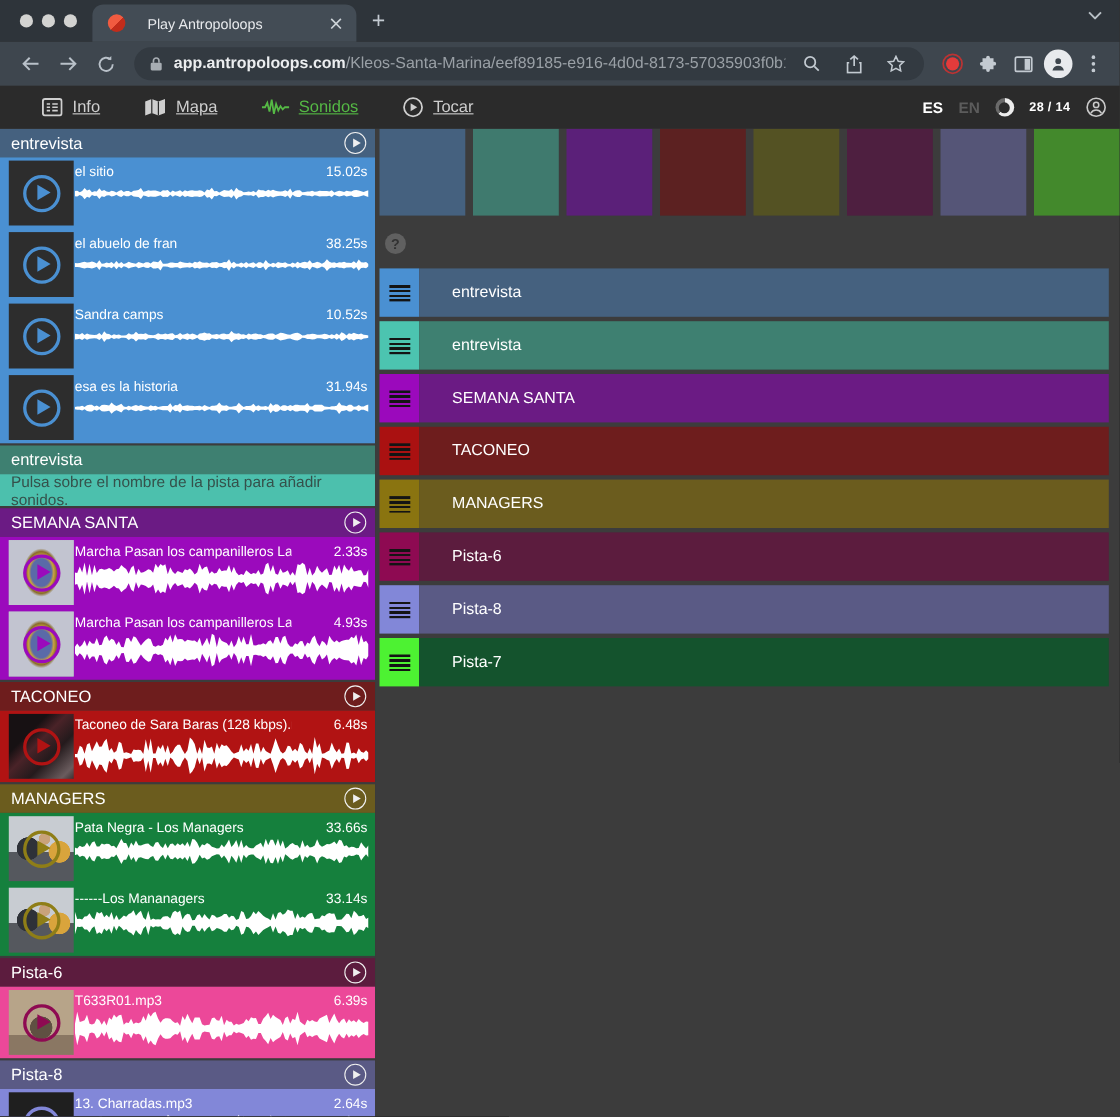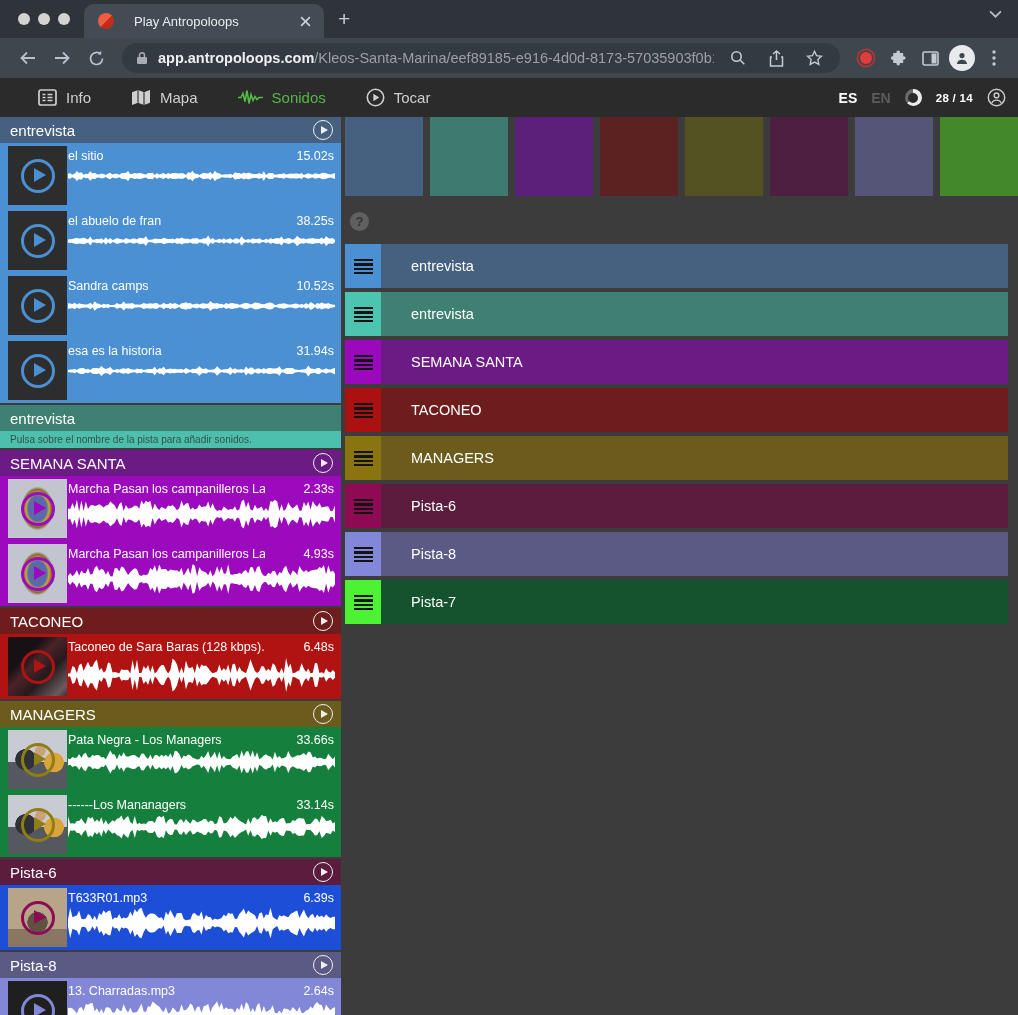--- a/index.html
+++ b/index.html
@@ -36,39 +36,39 @@
       radial-gradient(circle at 3% 85%, #20301f 0 16%, rgba(0,0,0,0) 17%),
       radial-gradient(circle at 72% 28%, #b59a80 0 9%, rgba(0,0,0,0) 10%),
       radial-gradient(circle at 86% 72%, #a28a72 0 11%, rgba(0,0,0,0) 12%),
       radial-gradient(circle at 56% 82%, #97816b 0 14%, rgba(0,0,0,0) 15%),
       radial-gradient(circle at 40% 20%, #7d8a79 0 8%, rgba(0,0,0,0) 9%),
       linear-gradient(100deg, #39493b 0 9%, #6e6957 9% 28%, #8c8170 28% 54%, #9a8a76 54% 74%, #84735d 74% 100%);
   }
   .project-strip svg.geo { position:absolute; inset:0; }
   .crumb { position:absolute; left:8px; top:0; height:39px; display:flex; align-items:center; gap:7px; color:#fff; font-size:15px; font-weight:600; text-shadow:0 1px 3px rgba(0,0,0,.8); white-space:nowrap; }
   .appnav { display:flex; align-items:center; gap:0; margin-left:18px; }
-  .appnav .navitem { display:flex; align-items:center; gap:9px; color:#cfcfcf; font-size:15px; padding:0 20px; height:39px; cursor:pointer; }
+  .appnav .navitem { display:flex; align-items:center; gap:9px; color:#cfcfcf; font-size:15px; padding:0 20px; height:39px; cursor:pointer;text-decoration:underline; }
   .appbar-right { margin-left:auto; display:flex; align-items:center; gap:14px; padding-right:12px; }
   .lang { font-size:14px; font-weight:600; cursor:pointer; }
   .lang.on { color:#fff; }
   .lang.off { color:#5c5c5c; }
   .spinner { width:17px; height:17px; border-radius:50%; background:conic-gradient(#ececec 0 225deg, #6a6a6a 225deg 360deg); position:relative; }
   .spinner::after { content:""; position:absolute; inset:3.5px; border-radius:50%; background:#2b2b2b; }
   .counter { color:#fff; font-size:11.5px; font-weight:600; letter-spacing:.3px; }
 
   
   .main { display:flex; height:898px; }
   .sidebar { width:341px; flex:none; background:#3c3c3c; overflow:hidden; }
   .section { margin-bottom:2px; }
   .sec-header { height:26px; display:flex; align-items:center; padding:0 8px 0 10px; color:#fff; font-size:15px; position:relative; cursor:pointer; }
   .sec-title { flex:1; white-space:nowrap; overflow:hidden; }
   .playcirc { width:20px; height:20px; border:1.6px solid #efefef; border-radius:50%; position:relative; flex:none; cursor:pointer; }
   .playcirc::after { content:""; position:absolute; left:6.5px; top:4.5px; border-left:7px solid #efefef; border-top:4.5px solid transparent; border-bottom:4.5px solid transparent; }
   .sec-body { position:relative; }
-  .sec-msg { height:17px; display:flex; align-items:center; padding:0 10px; font-size:10px; color:#35514b;text-align:center; }
+  .sec-msg { height:29px; display:flex; align-items:center; padding:0 10px; font-size:14px; color:#35514b; }
   .clip { position:relative; height:65px; cursor:pointer; }
   .thumb { position:absolute; left:8px; top:3px; width:59px; height:59px; background:#2d2d2d; }
   .thumb .pc { position:absolute; left:50%; top:50%; width:34px; height:34px; margin:-17px 0 0 -17px; border:3.5px solid currentColor; border-radius:50%; }
   .thumb .pc::after { content:""; position:absolute; left:10px; top:6px; border-left:12px solid currentColor; border-top:7.5px solid transparent; border-bottom:7.5px solid transparent; }
   .thumb.t-virgen { background:radial-gradient(ellipse 46% 62% at 50% 50%, #5a6aa8 0 34%, #c9a23e 42%, #8a6d2a 52%, #c2c4d0 60%), linear-gradient(#aeb2c4,#8d93ac); }
   .thumb.t-taconeo { background:linear-gradient(135deg,#171113 0 30%,#4a2328 45%,#241a1c 65%,#6a5c5e 90%,#3a3032 100%); }
   .thumb.t-band { background:radial-gradient(circle at 78% 55%, #d9a43c 0 17%, rgba(0,0,0,0) 18%), radial-gradient(circle at 30% 50%, #2e3138 0 20%, rgba(0,0,0,0) 21%), radial-gradient(circle at 55% 35%, #c9a27a 0 10%, rgba(0,0,0,0) 11%), linear-gradient(#c8ccd2 0 55%, #55585e 55% 100%); }
   .thumb.t-arch { background:radial-gradient(circle at 50% 58%, #5f5042 0 22%, rgba(0,0,0,0) 23%), linear-gradient(#b7a489 0 70%, #8a7763 70% 100%); }
   .thumb.t-dark2 { background:#1f1f1f; }
   .clip-name { position:absolute; left:68px; top:6px; right:76px; color:#fff; font-size:12.5px; white-space:nowrap; overflow:hidden; }
@@ -375,21 +375,21 @@
                 <path d="M0 2.3 L2.2 9.5 L4.5 9.2 L6.7 9.8 L8.9 7.1 L11.1 7.0 L13.4 4.2 L15.6 8.1 L17.8 9.9 L20.0 2.8 L22.3 4.5 L24.5 3.0 L26.7 7.9 L28.9 5.5 L31.2 8.0 L33.4 3.2 L35.6 10.3 L37.8 5.9 L40.1 10.4 L42.3 8.6 L44.5 6.2 L46.7 7.4 L49.0 4.8 L51.2 3.9 L53.4 1.6 L55.6 6.5 L57.9 3.7 L60.1 2.0 L62.3 8.0 L64.5 10.1 L66.8 2.0 L69.0 10.3 L71.2 8.9 L73.4 10.0 L75.7 9.6 L77.9 9.9 L80.1 7.4 L82.3 7.0 L84.5 6.9 L86.8 9.1 L89.0 3.5 L91.2 2.0 L93.5 3.6 L95.7 1.8 L97.9 9.8 L100.1 6.3 L102.4 4.7 L104.6 5.4 L106.8 10.5 L109.0 10.3 L111.3 6.1 L113.5 5.2 L115.7 8.7 L117.9 5.0 L120.2 7.8 L122.4 9.8 L124.6 5.5 L126.8 6.3 L129.1 8.4 L131.3 7.6 L133.5 6.7 L135.7 4.9 L138.0 5.0 L140.2 8.4 L142.4 6.4 L144.6 7.0 L146.8 10.3 L149.1 9.2 L151.3 2.2 L153.5 3.3 L155.8 9.5 L158.0 9.1 L160.2 6.7 L162.4 2.7 L164.7 5.2 L166.9 2.1 L169.1 4.2 L171.3 6.5 L173.6 8.0 L175.8 9.0 L178.0 10.5 L180.2 4.2 L182.5 9.8 L184.7 4.1 L186.9 3.2 L189.1 5.7 L191.3 4.3 L193.6 0.9 L195.8 1.9 L198.0 2.0 L200.3 9.4 L202.5 4.3 L204.7 8.5 L206.9 7.2 L209.2 8.3 L211.4 5.6 L213.6 4.3 L215.8 4.0 L218.1 9.6 L220.3 9.3 L222.5 8.9 L224.7 6.0 L227.0 7.0 L229.2 4.8 L231.4 4.0 L233.6 4.6 L235.9 4.4 L238.1 10.2 L240.3 10.1 L242.5 9.9 L244.8 7.4 L247.0 4.6 L249.2 4.9 L251.4 8.7 L253.7 2.0 L255.9 3.9 L258.1 6.9 L260.3 6.8 L262.6 5.7 L264.8 9.4 L267.0 8.1 L267.0 17.9 L264.8 16.6 L262.6 20.3 L260.3 19.2 L258.1 19.1 L255.9 22.1 L253.7 24.0 L251.4 17.3 L249.2 21.1 L247.0 21.4 L244.8 18.6 L242.5 16.1 L240.3 15.9 L238.1 15.8 L235.9 21.6 L233.6 21.4 L231.4 22.0 L229.2 21.2 L227.0 19.0 L224.7 20.0 L222.5 17.1 L220.3 16.7 L218.1 16.4 L215.8 22.0 L213.6 21.7 L211.4 20.4 L209.2 17.7 L206.9 18.8 L204.7 17.5 L202.5 21.7 L200.3 16.6 L198.0 24.0 L195.8 24.1 L193.6 25.1 L191.3 21.7 L189.1 20.3 L186.9 22.8 L184.7 21.9 L182.5 16.2 L180.2 21.8 L178.0 15.5 L175.8 17.0 L173.6 18.0 L171.3 19.5 L169.1 21.8 L166.9 23.9 L164.7 20.8 L162.4 23.3 L160.2 19.3 L158.0 16.9 L155.8 16.5 L153.5 22.7 L151.3 23.8 L149.1 16.8 L146.8 15.7 L144.6 19.0 L142.4 19.6 L140.2 17.6 L138.0 21.0 L135.7 21.1 L133.5 19.3 L131.3 18.4 L129.1 17.6 L126.8 19.7 L124.6 20.5 L122.4 16.2 L120.2 18.2 L117.9 21.0 L115.7 17.3 L113.5 20.8 L111.3 19.9 L109.0 15.7 L106.8 15.5 L104.6 20.6 L102.4 21.3 L100.1 19.7 L97.9 16.2 L95.7 24.2 L93.5 22.4 L91.2 24.0 L89.0 22.5 L86.8 16.9 L84.5 19.1 L82.3 19.0 L80.1 18.6 L77.9 16.1 L75.7 16.4 L73.4 16.0 L71.2 17.1 L69.0 15.7 L66.8 24.0 L64.5 15.9 L62.3 18.0 L60.1 24.0 L57.9 22.3 L55.6 19.5 L53.4 24.4 L51.2 22.1 L49.0 21.2 L46.7 18.6 L44.5 19.8 L42.3 17.4 L40.1 15.6 L37.8 20.1 L35.6 15.7 L33.4 22.8 L31.2 18.0 L28.9 20.5 L26.7 18.1 L24.5 23.0 L22.3 21.5 L20.0 23.2 L17.8 16.1 L15.6 17.9 L13.4 21.8 L11.1 19.0 L8.9 18.9 L6.7 16.2 L4.5 16.8 L2.2 16.5 L0.0 23.7 Z" fill="#fff"></path>
               </svg>
             </div>
           </div>
         </div>
         <div class="section">
           <div class="sec-header" style="background: rgb(92, 28, 62);">
             <span class="sec-title">Pista-6</span>
             <span class="playcirc"></span>
           </div>
-          <div class="sec-body" style="background: #1d4ed8;">
+          <div class="sec-body" style="background: #ec4899;">
             <div class="clip">
               <div class="thumb t-arch" style="color: rgb(142, 10, 82);">
                 <span class="pc"></span>
               </div>
               <span class="clip-name">T633R01.mp3</span>
               <span class="clip-dur">6.39s</span>
               <svg class="wave" viewBox="0 0 267 32" preserveAspectRatio="none" height="32" style="top: 22px;">
                 <path d="M0 12.6 L2.2 0.8 L4.5 10.2 L6.7 9.3 L8.9 8.6 L11.1 3.6 L13.4 11.7 L15.6 12.3 L17.8 11.5 L20.0 7.0 L22.3 8.6 L24.5 12.7 L26.7 8.8 L28.9 13.2 L31.2 6.1 L33.4 8.0 L35.6 3.3 L37.8 5.9 L40.1 3.9 L42.3 3.6 L44.5 12.7 L46.7 10.5 L49.0 11.1 L51.2 7.1 L53.4 11.8 L55.6 10.5 L57.9 11.2 L60.1 10.0 L62.3 4.6 L64.5 9.0 L66.8 2.0 L69.0 5.2 L71.2 1.8 L73.4 0.7 L75.7 7.0 L77.9 10.8 L80.1 7.8 L82.3 6.6 L84.5 6.6 L86.8 7.1 L89.0 9.3 L91.2 11.1 L93.5 10.3 L95.7 13.5 L97.9 4.7 L100.1 8.3 L102.4 2.7 L104.6 7.3 L106.8 11.2 L109.0 5.9 L111.3 6.0 L113.5 5.9 L115.7 12.1 L117.9 13.2 L120.2 12.8 L122.4 12.5 L124.6 6.7 L126.8 6.1 L129.1 8.6 L131.3 8.9 L133.5 4.3 L135.7 13.1 L138.0 8.0 L140.2 9.9 L142.4 9.9 L144.6 13.3 L146.8 11.6 L149.1 12.5 L151.3 12.0 L153.5 11.0 L155.8 7.4 L158.0 9.4 L160.2 5.7 L162.4 6.7 L164.7 6.5 L166.9 12.0 L169.1 11.8 L171.3 7.1 L173.6 4.6 L175.8 1.6 L178.0 7.4 L180.2 3.4 L182.5 5.5 L184.7 6.8 L186.9 8.2 L189.1 12.9 L191.3 6.4 L193.6 5.2 L195.8 11.4 L198.0 7.2 L200.3 8.3 L202.5 0.8 L204.7 9.7 L206.9 11.5 L209.2 13.0 L211.4 8.0 L213.6 9.6 L215.8 8.3 L218.1 9.6 L220.3 10.2 L222.5 7.0 L224.7 5.7 L227.0 4.6 L229.2 3.6 L231.4 11.1 L233.6 6.5 L235.9 2.4 L238.1 7.9 L240.3 11.3 L242.5 8.3 L244.8 6.8 L247.0 11.2 L249.2 7.6 L251.4 9.9 L253.7 8.5 L255.9 10.6 L258.1 7.3 L260.3 9.7 L262.6 11.0 L264.8 9.7 L267.0 9.8 L267.0 22.2 L264.8 22.3 L262.6 21.0 L260.3 22.3 L258.1 24.7 L255.9 21.4 L253.7 23.5 L251.4 22.1 L249.2 24.4 L247.0 20.8 L244.8 25.2 L242.5 23.7 L240.3 20.7 L238.1 24.1 L235.9 29.6 L233.6 25.5 L231.4 20.9 L229.2 28.4 L227.0 27.4 L224.7 26.3 L222.5 25.0 L220.3 21.8 L218.1 22.4 L215.8 23.7 L213.6 22.4 L211.4 24.0 L209.2 19.0 L206.9 20.5 L204.7 22.3 L202.5 31.2 L200.3 23.7 L198.0 24.8 L195.8 20.6 L193.6 26.8 L191.3 25.6 L189.1 19.1 L186.9 23.8 L184.7 25.2 L182.5 26.5 L180.2 28.6 L178.0 24.6 L175.8 30.4 L173.6 27.4 L171.3 24.9 L169.1 20.2 L166.9 20.0 L164.7 25.5 L162.4 25.3 L160.2 26.3 L158.0 22.6 L155.8 24.6 L153.5 21.0 L151.3 20.0 L149.1 19.5 L146.8 20.4 L144.6 18.7 L142.4 22.1 L140.2 22.1 L138.0 24.0 L135.7 18.9 L133.5 27.7 L131.3 23.1 L129.1 23.4 L126.8 25.9 L124.6 25.3 L122.4 19.5 L120.2 19.2 L117.9 18.8 L115.7 19.9 L113.5 26.1 L111.3 26.0 L109.0 26.1 L106.8 20.8 L104.6 24.7 L102.4 29.3 L100.1 23.7 L97.9 27.3 L95.7 18.5 L93.5 21.7 L91.2 20.9 L89.0 22.7 L86.8 24.9 L84.5 25.4 L82.3 25.4 L80.1 24.2 L77.9 21.2 L75.7 25.0 L73.4 31.3 L71.2 30.2 L69.0 26.8 L66.8 30.0 L64.5 23.0 L62.3 27.4 L60.1 22.0 L57.9 20.8 L55.6 21.5 L53.4 20.2 L51.2 24.9 L49.0 20.9 L46.7 21.5 L44.5 19.3 L42.3 28.4 L40.1 28.1 L37.8 26.1 L35.6 28.7 L33.4 24.0 L31.2 25.9 L28.9 18.8 L26.7 23.2 L24.5 19.3 L22.3 23.4 L20.0 25.0 L17.8 20.5 L15.6 19.7 L13.4 20.3 L11.1 28.4 L8.9 23.4 L6.7 22.7 L4.5 21.8 L2.2 31.2 L0.0 19.4 Z" fill="#fff"></path>
               </svg>
             </div>

